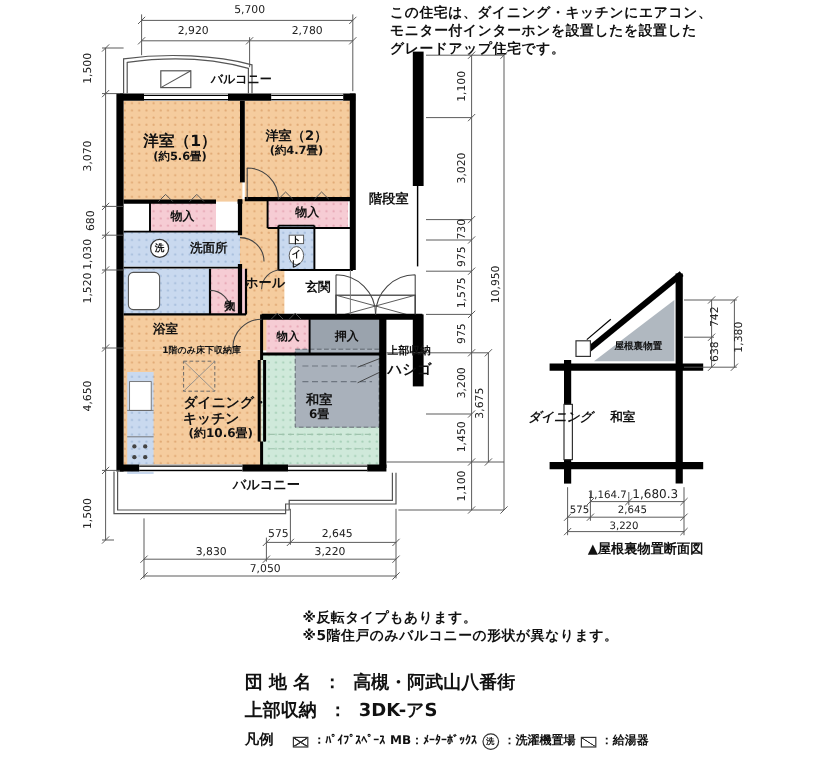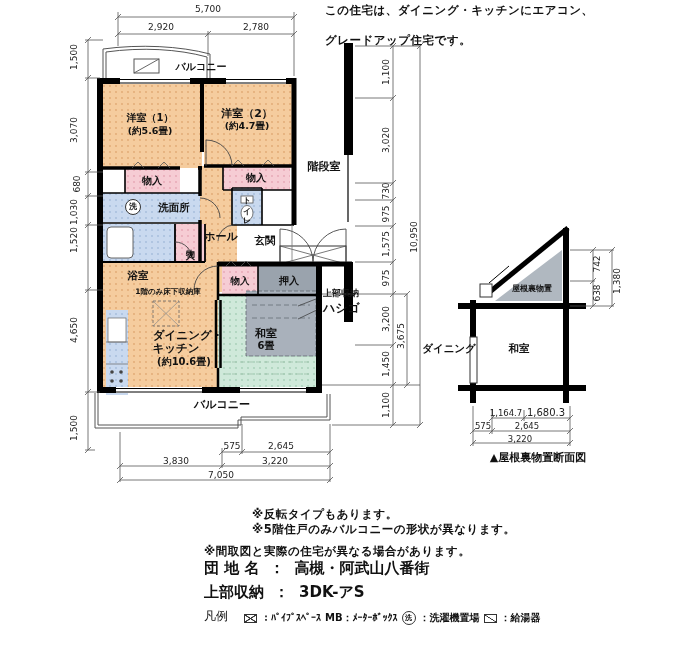--- a/index.html
+++ b/index.html
@@ -187,23 +187,24 @@
     <path d="M570,250 H614 M570,281 H595 M570,306 H614"></path>
     <path d="M593,250 V306 M612,250 V306"></path>
     <path d="M590,253 L596,247 M590,284 L596,278 M590,309 L596,303 M609,253 L615,247 M609,309 L615,303"></path>
     <path d="M492,418 H570 M473,431 H570 M473,443 H570"></path>
     <path d="M489,421 L495,415 M521,421 L527,415 M567,421 L573,415 M470,434 L476,428 M489,434 L495,428 M567,434 L573,428 M470,446 L476,440 M567,446 L573,440"></path>
     <path d="M473,406 V446 M492,410 V434 M524,410 V421 M570,406 V446"></path>
   </g>
 </svg>
 
 <div class="tl note-line" style="left:325px;top:5px;">この住宅は、ダイニング・キッチンにエアコン、</div>
+<div class="tl note-line" style="left:325px;top:20px;">モニター付インターホンを設置したを設置した</div>
 <div class="tl note-line" style="left:325px;top:35px;">グレードアップ住宅です。</div>
 
-<div class="lbl room" style="left:150px;top:118px;font-size:10px;">洋室（1）</div>
+<div class="lbl room" style="left:150px;top:118px;font-size:13px;">洋室（1）</div>
 <div class="lbl room" style="left:150px;top:131px;font-size:9.5px;">(約5.6畳)</div>
 <div class="lbl room" style="left:247px;top:113px;font-size:11px;">洋室（2）</div>
 <div class="lbl room" style="left:247px;top:126px;font-size:9.5px;">(約4.7畳)</div>
 <div class="lbl room" style="left:324px;top:166px;font-size:11px;">階段室</div>
 <div class="lbl room" style="left:152px;top:181px;font-size:10px;">物入</div>
 <div class="lbl room" style="left:256px;top:178px;font-size:10px;">物入</div>
 <div class="lbl room" style="left:174px;top:207px;font-size:10.5px;">洗面所</div>
 <div class="washer-circle" style="left:133px;top:207px;">洗</div>
 <div class="lbl room vtext" style="left:246px;top:206px;font-size:8px;">トイレ</div>
 <div class="lbl room" style="left:138px;top:243px;font-size:10.5px;margin-top:32px;">浴室</div>
@@ -246,45 +247,44 @@
 <div class="lbl dim dimv" style="left:401px;top:336px;">3,675</div>
 <div class="lbl dim dimv" style="left:386px;top:364px;">1,450</div>
 <div class="lbl dim dimv" style="left:386px;top:405px;">1,100</div>
 
 <div class="lbl dim" style="left:232px;top:446px;">575</div>
 <div class="lbl dim" style="left:281px;top:446px;">2,645</div>
 <div class="lbl dim" style="left:176px;top:461px;">3,830</div>
 <div class="lbl dim" style="left:275px;top:461px;">3,220</div>
 <div class="lbl dim" style="left:221px;top:475px;">7,050</div>
 
-<div class="lbl room" style="left:449px;top:348px;font-size:10.5px;">ダイニング</div>
+<div class="lbl room" style="left:467px;top:348px;font-size:10.5px;font-style:italic;">ダイニング</div>
 <div class="lbl room" style="left:519px;top:348px;font-size:10.5px;">和室</div>
 <div class="lbl room" style="left:532px;top:289px;font-size:8px;">屋根裏物置</div>
 <div class="lbl dim dimv" style="left:597px;top:264px;">742</div>
 <div class="lbl dim dimv" style="left:597px;top:293px;">638</div>
 <div class="lbl dim dimv" style="left:617px;top:281px;">1,380</div>
 <div class="lbl dim" style="left:506px;top:413px;font-size:8.5px;">1,164.7</div>
 <div class="lbl dim" style="left:546px;top:413px;font-size:10px;">1,680.3</div>
 <div class="lbl dim" style="left:483px;top:426px;font-size:8.5px;">575</div>
 <div class="lbl dim" style="left:527px;top:426px;font-size:8.5px;">2,645</div>
 <div class="lbl dim" style="left:520px;top:439px;font-size:8.5px;">3,220</div>
 <div class="lbl b" style="left:538px;top:457px;font-size:11px;">▲屋根裏物置断面図</div>
 
 <div class="tl note-line" style="left:252px;top:509px;">※反転タイプもあります。</div>
 <div class="tl note-line" style="left:252px;top:524px;">※5階住戸のみバルコニーの形状が異なります。</div>
-<div class="tl note-line" style="left:204px;top:546px;">※間取図と実際の住宅が異なる場合があります。</div>
 
 <div class="tl" style="left:204px;top:561px;font-size:15px;font-weight:bold;">
   <span>団 地 名</span><span style="margin:0 10px;">：</span><span>高槻・阿武山八番街</span>
 </div>
 <div class="tl" style="left:204px;top:585px;font-size:15px;font-weight:bold;">
   <span>上部収納</span><span style="margin:0 10px;">：</span><span>3DK-アS</span>
 </div>
 
-<div class="tl" style="left:204px;top:610px;font-size:12px;font-weight:normal;">凡例</div>
+<div class="tl" style="left:204px;top:610px;font-size:12px;font-weight:bold;">凡例</div>
 <div class="tl legend-row" style="left:244px;top:611px;">
   <span class="lic x"></span>
       <span>：ﾊﾟｲﾌﾟｽﾍﾟｰｽ</span>
   <span class="mbtag">MB：ﾒｰﾀｰﾎﾞｯｸｽ</span>
   <span class="wic">洗</span>
       <span>：洗濯機置場</span>
   <span class="lic diag"></span>
       <span>：給湯器</span>
 </div>
 

